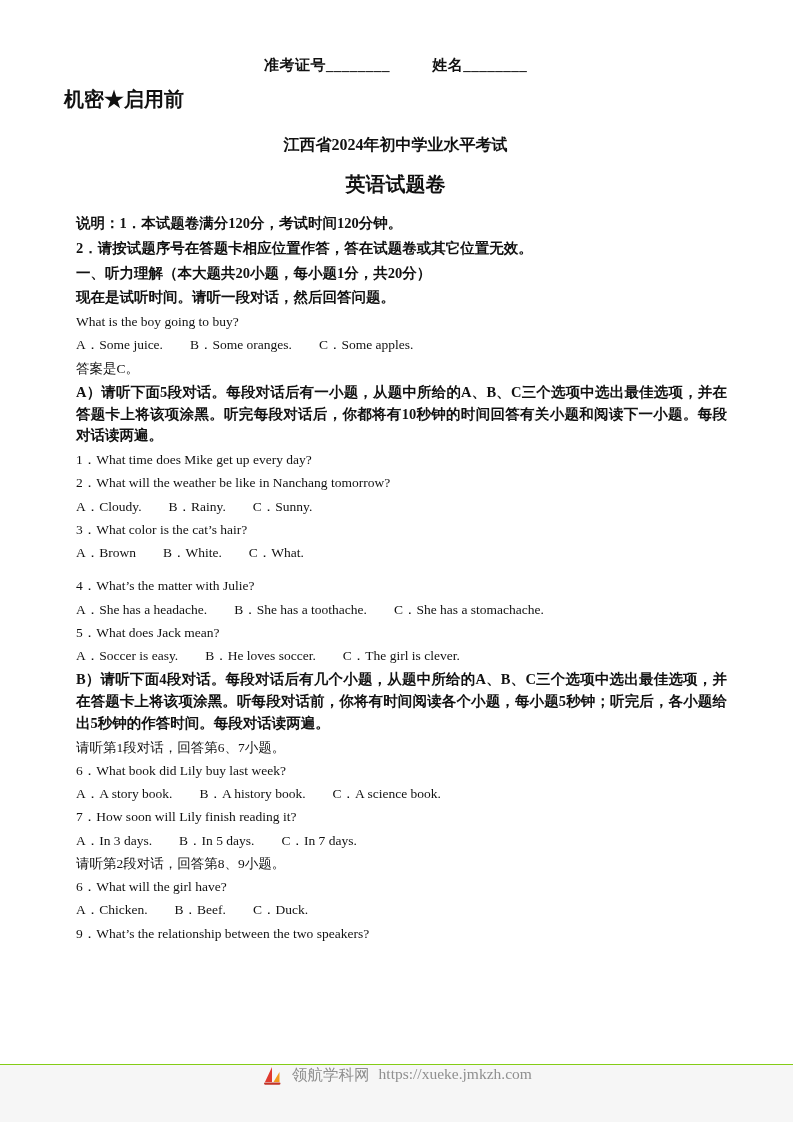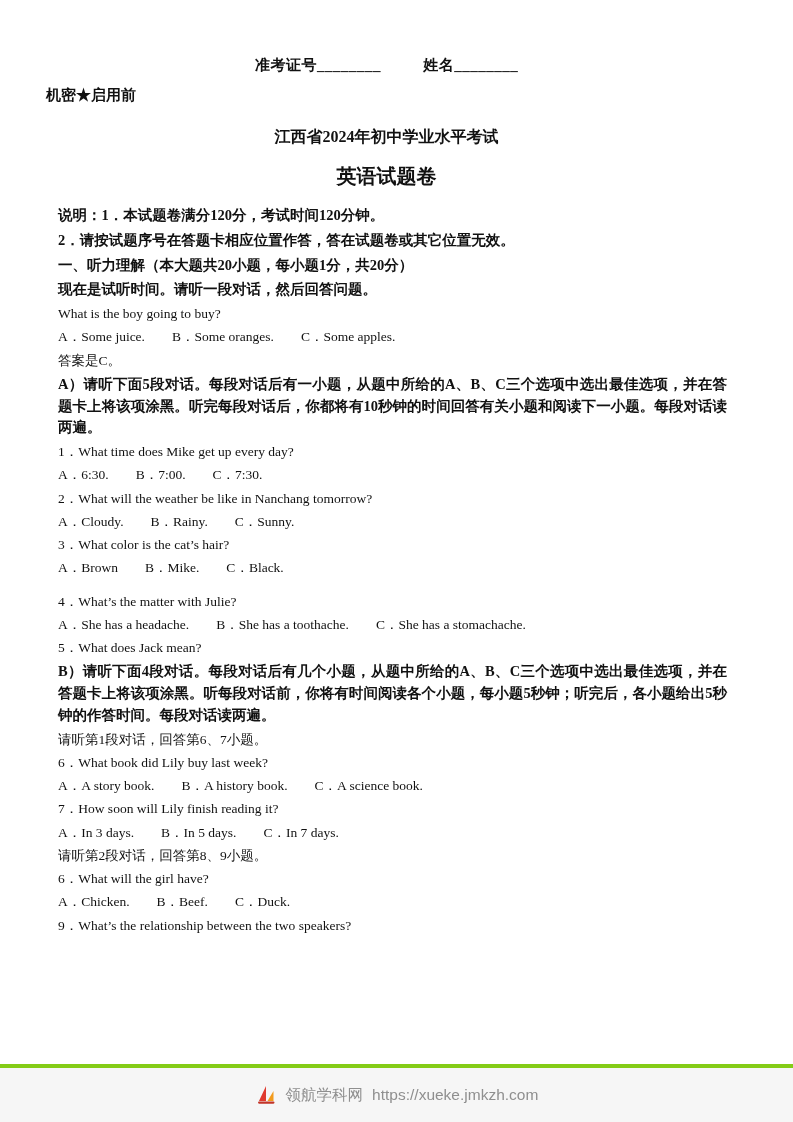--- a/index.html
+++ b/index.html
@@ -5,33 +5,33 @@
   * { margin: 0; padding: 0; box-sizing: border-box; }
   html, body { background: #ffffff; }
   body {
     width: 793px;
     height: 1122px;
     position: relative;
     font-family: "Liberation Serif", "DejaVu Serif", serif;
     color: #111;
     overflow: hidden;
   }
-  .page { padding: 56px 66px 0 46px; }
+  .page { padding: 56px 66px 0 64px; }
 
   .top-header {
     text-align: center;
     font-weight: bold;
     font-size: 15px;
     letter-spacing: 0.5px;
   }
   .top-header .ticket { margin-right: 38px; }
 
   .secrecy {
     font-weight: bold;
-    font-size: 15px;
+    font-size: 20px;
     margin-top: 11px;
     text-align: left;
   }
 
   .title {
     text-align: center;
     font-weight: bold;
     font-size: 16px;
     margin-top: 22px;
   }
@@ -55,28 +55,27 @@
     font-weight: bold;
     font-size: 14.5px;
   }
   .para.gap { margin-top: 13px; }
 
   .footer {
     position: absolute;
     left: 0; right: 0; bottom: 0;
     height: 58px;
     background: #f6f6f6;
-    border-top: 4px solid #84cc16;
+    border-top: 1px solid #84cc16;
     display: flex;
-    align-items: center;
     justify-content: center;
     gap: 9px;
     color: #8f8f8f;
     font-size: 15.5px;
-    font-family: Liberation Sans, sans-serif;
+    font-family: Liberation Serif, serif;
   }
   .footer .logo { width: 22px; height: 22px; display: inline-block; }
 </style>
 </head>
 <body>
 
 <div class="page">
 
   <div class="top-header">
     <span class="ticket">准考证号________</span>
@@ -91,28 +90,28 @@
   <div class="doc-body" id="doc-body">
       <div class="para bold">说明：1．本试题卷满分120分，考试时间120分钟。</div>
       <div class="para bold">2．请按试题序号在答题卡相应位置作答，答在试题卷或其它位置无效。</div>
       <div class="para bold">一、听力理解（本大题共20小题，每小题1分，共20分）</div>
       <div class="para bold">现在是试听时间。请听一段对话，然后回答问题。</div>
       <div class="para normal">What is the boy going to buy?</div>
       <div class="para normal">A．Some juice.　　B．Some oranges.　　C．Some apples.</div>
       <div class="para normal">答案是C。</div>
       <div class="para bold">A）请听下面5段对话。每段对话后有一小题，从题中所给的A、B、C三个选项中选出最佳选项，并在答题卡上将该项涂黑。听完每段对话后，你都将有10秒钟的时间回答有关小题和阅读下一小题。每段对话读两遍。</div>
       <div class="para normal">1．What time does Mike get up every day?</div>
-      <div class="para normal">A．6:30.　　B．7:00.　　C．7:30.</div>
       <div class="para normal">2．What will the weather be like in Nanchang tomorrow?</div>
       <div class="para normal">A．Cloudy.　　B．Rainy.　　C．Sunny.</div>
       <div class="para normal">3．What color is the cat’s hair?</div>
-      <div class="para normal">A．Brown　　B．Mike.　　C．Black.</div>
+      <div class="para normal">A．Brown　　B．White.　　C．What.</div>
       <div class="para normal gap">4．What’s the matter with Julie?</div>
       <div class="para normal">A．She has a headache.　　B．She has a toothache.　　C．She has a stomachache.</div>
       <div class="para normal">5．What does Jack mean?</div>
+      <div class="para normal">A．Soccer is easy.　　B．He loves soccer.　　C．The girl is clever.</div>
       <div class="para bold">B）请听下面4段对话。每段对话后有几个小题，从题中所给的A、B、C三个选项中选出最佳选项，并在答题卡上将该项涂黑。听每段对话前，你将有时间阅读各个小题，每小题5秒钟；听完后，各小题给出5秒钟的作答时间。每段对话读两遍。</div>
       <div class="para normal">请听第1段对话，回答第6、7小题。</div>
       <div class="para normal">6．What book did Lily buy last week?</div>
       <div class="para normal">A．A story book.　　B．A history book.　　C．A science book.</div>
       <div class="para normal">7．How soon will Lily finish reading it?</div>
       <div class="para normal">A．In 3 days.　　B．In 5 days.　　C．In 7 days.</div>
       <div class="para normal">请听第2段对话，回答第8、9小题。</div>
       <div class="para normal">6．What will the girl have?</div>
       <div class="para normal">A．Chicken.　　B．Beef.　　C．Duck.</div>
       <div class="para normal">9．What’s the relationship between the two speakers?</div>

